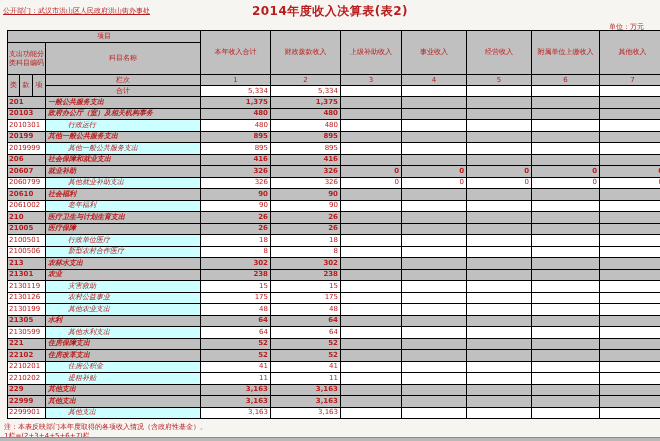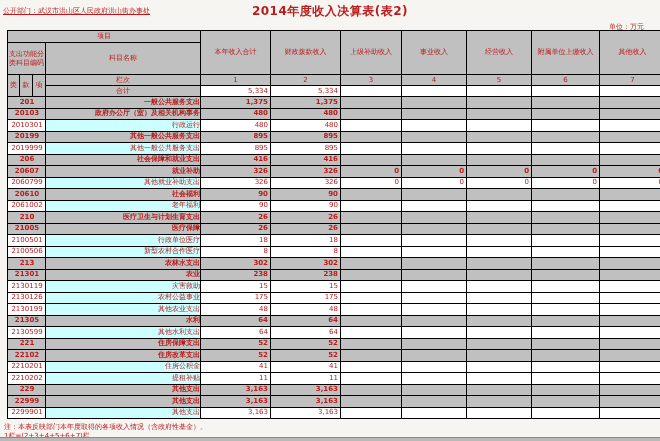--- a/index.html
+++ b/index.html
@@ -31,22 +31,22 @@
   .rpt thead th { background: #c0c0c0; text-align: center; }
   tr.h1 { height: 12px; }
   tr.h2 { height: 32px; }
   tr.h3 { height: 11px; }
   tr.h4 { height: 11px; }
   th.code-hdr { white-space: normal; line-height: 1.25; }
   td.colnum { background: #c0c0c0; text-align: center; }
   tr.h4 td.val { background: #fff; }
 
   .rpt tbody tr { height: 11.5px; }
-  td.code { text-align: center; padding-left: 1px; }
-  td.name { text-align: right; padding-left: 2px; }
+  td.code { text-align: left; padding-left: 1px; }
+  td.name { text-align: left; padding-left: 2px; font-style: italic; }
   td.val  { text-align: right; padding-right: 2px; }
   tr.lvl1 td, tr.lvl2 td { background: #c0c0c0; font-weight: bold; }
   tr.lvl3 td { background: #fff; }
   tr.lvl3 td.name { background: #ccffff; padding-left: 22px; }
 
   .notes { margin: 4px 0 0 4px; font-size: 7px; line-height: 1.35; }
   .bottom-strip {
     position: absolute; left: 0; bottom: 0; width: 660px; height: 4px;
     background: #b9b9b9; border-top: 1px solid #8a8a8a;
   }

